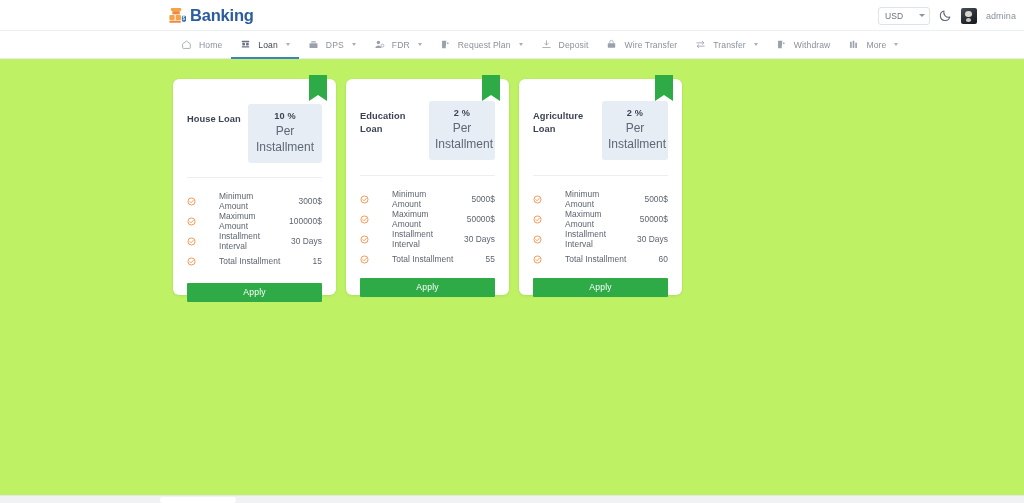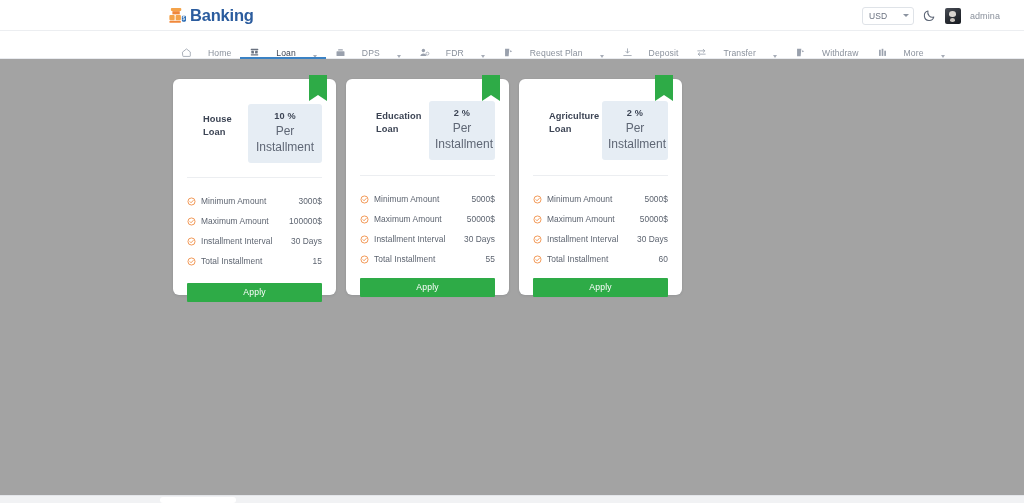--- a/index.html
+++ b/index.html
@@ -2,37 +2,37 @@
 <html><head>
 <meta charset="utf-8">
 <style>
   * { box-sizing: border-box; margin: 0; padding: 0; }
   html, body {
     width: 1024px; height: 503px;
     font-family: "Liberation Sans", sans-serif;
     background: #f7f8fa;
     overflow: hidden;
   }
-  .page { position: relative; width: 1024px; height: 503px; background: #a3a3a3; }
+  .page { position: relative; width: 1024px; height: 503px; background: #bef264; }
 
   
   .topbar {
     height: 31px; background: #ffffff;
     display: flex; align-items: center;
     border-bottom: 1px solid #eceef1;
     position: relative;
   }
   .brand { display: flex; align-items: center; gap: 3px; margin-left: 168px; }
   .brand-icon { width: 19px; height: 17px; display: block; }
   .brand-text {
     font-size: 16.5px; font-weight: 700; color: #2b5c9e;
     letter-spacing: -.2px; line-height: 1;
   }
   .top-right {
-    position: absolute; right: 24px; top: 0; height: 31px;
+    position: absolute; right: 8px; top: 0; height: 31px;
     display: flex; align-items: center; gap: 9px;
   }
   .cur-select {
     width: 52px; height: 18px;
     border: 1px solid #dfe3e8; border-radius: 3px; background: #fff;
     display: flex; align-items: center; justify-content: space-between;
     padding: 0 4px 0 6px;
   }
   .cur-select .cur-label { font-size: 8.5px; color: #6b7280; letter-spacing: .2px; }
   .cur-select .caret {
@@ -53,21 +53,21 @@
   }
   .user-name { font-size: 9px; color: #8a919c; letter-spacing: .1px; }
 
   
   .navbar {
     height: 28px; background: #ffffff;
     border-bottom: 1px solid #e9ebef;
     display: flex; align-items: stretch; padding-left: 172px;
   }
   .nav-item {
-    display: flex; align-items: flex-end; gap: 16px;
+    display: flex; align-items: center; gap: 7px;
     padding: 0 9px; cursor: default; position: relative;
     color: #8a919c; font-size: 8.6px; letter-spacing: .1px; white-space: nowrap;
   }
   .nav-item .nv-ico { width: 11px; height: 11px; display: block; flex: none; color: #9aa1ad; }
   .nav-item .nv-caret {
     width: 0; height: 0; margin-left: 1px;
     border-left: 2.6px solid transparent; border-right: 2.6px solid transparent;
     border-top: 3px solid #a8aeb8;
   }
   .nav-item.active { color: #3f4654; }
@@ -89,21 +89,21 @@
     background: #fff; border-radius: 6px;
     box-shadow: 0 1px 3px rgba(30,40,60,.09), 0 0 1px rgba(30,40,60,.10);
     position: relative; padding: 0 14px;
   }
   .card.c1 { width: 163px; height: 216px; }
   .card.c2 { width: 163px; height: 216px; }
   .card.c3 { width: 163px; height: 216px; }
 
   .ribbon { position: absolute; top: -4px; right: 9px; width: 18px; height: 26px; }
 
-  .card-head { display: flex; align-items: flex-start; padding-top: 26px; margin-left: 16px; }
+  .card-head { display: flex; align-items: flex-start; padding-top: 26px; }
   .loan-name {
     font-size: 9.3px; font-weight: 700; color: #3c4454;
     line-height: 1.35; flex: 1; padding-top: 8px; letter-spacing: .05px;
   }
   .c2 .loan-name, .c3 .loan-name { padding-top: 5px; }
   .pct-badge {
     background: #e6edf4; border-radius: 3px;
     text-align: center; padding: 7px 6px 8px;
   }
   .c1 .pct-badge { width: 74px; margin-top: -1px; }
@@ -112,21 +112,21 @@
     font-size: 9.2px; font-weight: 700; color: #3c4454;
     letter-spacing: .2px; margin-bottom: 3px;
   }
   .pct-label { font-size: 12px; color: #5f6775; line-height: 1.3; }
 
   .divider { height: 1px; background: #eceef1; margin: 14px 0 0; }
   .c2 .divider, .c3 .divider { margin-top: 15px; }
 
   .rows { margin-top: 13px; }
   .row {
-    display: flex; align-items: center; gap: 5px;
+    display: flex; align-items: center; gap: 23px;
     height: 20px; font-size: 8.4px; color: #5d6470; letter-spacing: .05px;
   }
   .row .chk { width: 9px; height: 9px; display: block; flex: none; color: #f0873a; }
   .row .rlabel { flex: 1; }
   .row .rvalue { color: #5d6470; }
 
   .apply-btn {
     display: block; width: 100%; height: 19px; margin-top: 9px;
     background: #2eab47; border: none; border-radius: 1px;
     color: #fff; font-size: 8.6px; font-family: "Liberation Sans", sans-serif;
@@ -227,20 +227,27 @@
 
     <div class="nav-item">
       <svg class="nv-ico" viewBox="0 0 16 16" fill="none" stroke="currentColor" stroke-width="1.2" stroke-linecap="round" stroke-linejoin="round">
         <path d="M8 2.6v6"></path>
           <path d="M5.6 6.4 8 8.8l2.4-2.4"></path>
           <path d="M2.6 12.4h10.8"></path>
       </svg>
       <span>Deposit</span>
     </div>
 
+    <div class="nav-item">
+      <svg class="nv-ico" viewBox="0 0 16 16" fill="currentColor">
+        <rect x="2.6" y="6.2" width="10.8" height="6.4" rx=".8"></rect>
+        <path d="M5.4 6.2V4.6a2.6 2.6 0 0 1 5.2 0v1.6" fill="none" stroke="currentColor" stroke-width="1.1"></path>
+      </svg>
+      <span>Wire Transfer</span>
+    </div>
 
     <div class="nav-item">
       <svg class="nv-ico" viewBox="0 0 16 16" fill="none" stroke="currentColor" stroke-width="1.2" stroke-linecap="round" stroke-linejoin="round">
         <path d="M2.6 5.6h10"></path>
           <path d="M10.6 3.4l2.2 2.2-2.2 2.2"></path>
         <path d="M13.4 10.4h-10"></path>
           <path d="M5.4 8.2 3.2 10.4l2.2 2.2"></path>
       </svg>
       <span>Transfer</span>
       <span class="nv-caret"></span>

